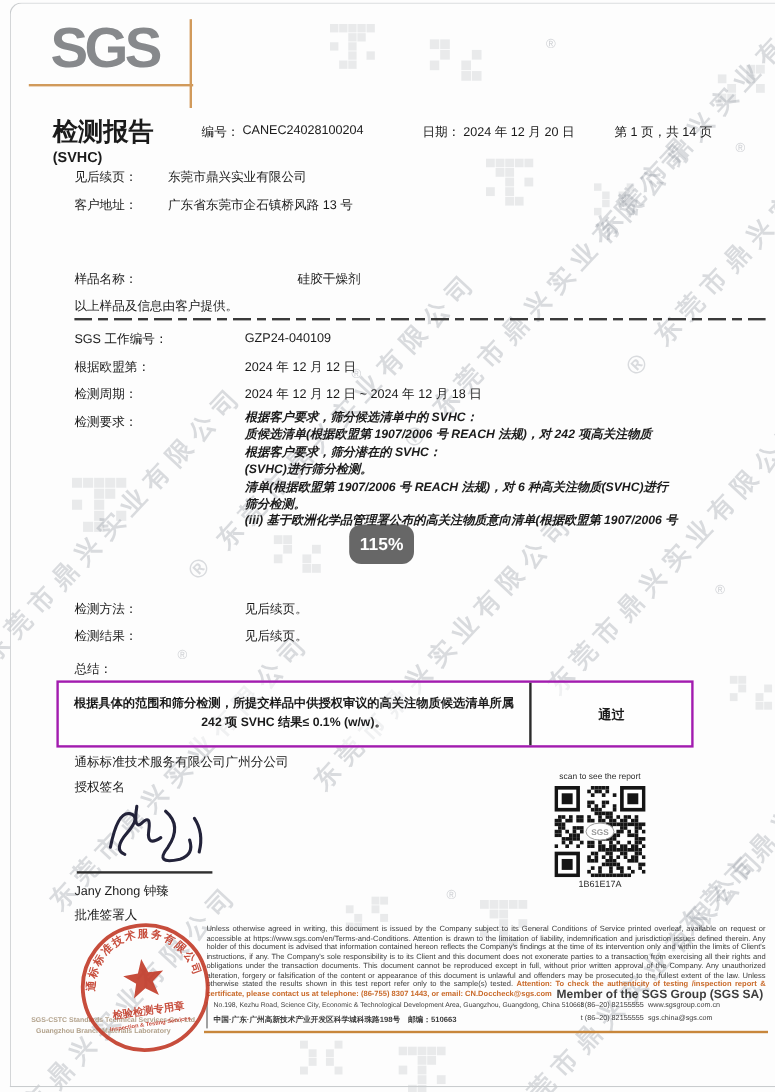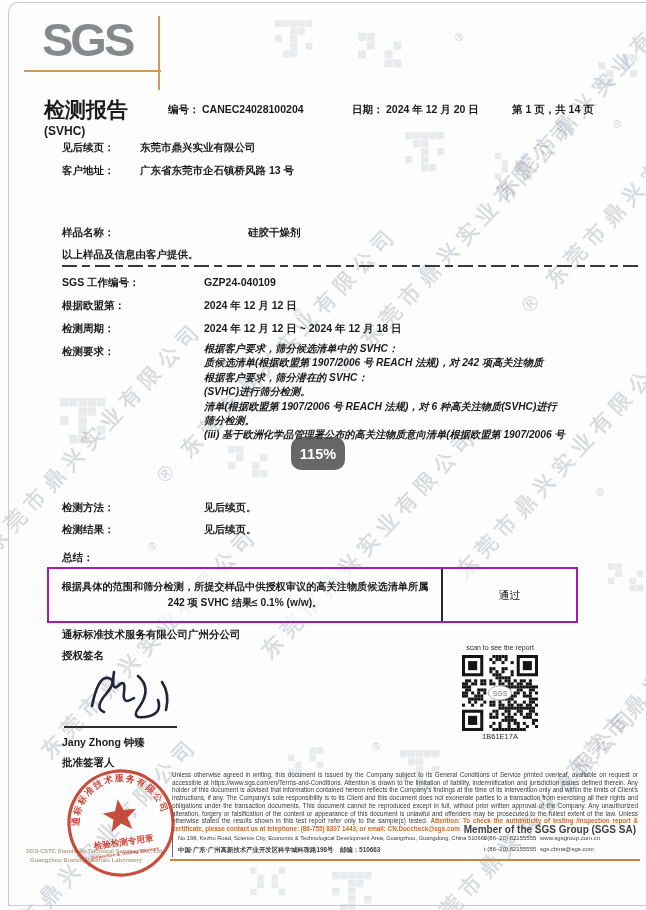--- a/index.html
+++ b/index.html
@@ -7,27 +7,27 @@
        font-family:"Liberation Sans","DejaVu Sans",sans-serif;color:#1b1b1b;}
   .abs{position:absolute;}
   .page-edge{position:absolute;left:8px;top:2px;right:-3px;bottom:4px;
        border:1.5px solid #c9ccce;border-right:none;border-radius:10px 0 0 0;pointer-events:none;z-index:4;}
   
   .logo{left:42px;top:12px;font-size:47px;font-weight:bold;color:#87898c;letter-spacing:-3px;z-index:2;}
   .logo-vline{left:158px;top:16px;width:2px;height:74px;background:#d19a5b;z-index:2;}
   .logo-hline{left:24px;top:70px;width:137px;height:2px;background:#d19a5b;z-index:2;}
   .title{left:44px;top:96px;font-size:21px;font-weight:bold;z-index:2;}
   .subtitle{left:44px;top:124px;font-size:12px;font-weight:bold;z-index:2;}
-  .t{font-size:10.5px;font-weight:bold;white-space:nowrap;z-index:2;}
+  .t{font-size:10.5px;font-weight:normal;white-space:nowrap;z-index:2;}
   
   .req{left:204px;top:342px;width:430px;font-size:10.2px;font-weight:bold;line-height:14.4px;z-index:2;font-style:italic;}
   
   .sum-table{left:47px;top:567px;width:527px;height:52px;border:2px solid #a21caf;display:flex;z-index:2;background:rgba(255,255,255,.6);text-align:center;}
   .sum-cell{width:394px;border-right:2px solid #2b2b2b;padding:5px 9px;font-size:10.2px;font-weight:bold;line-height:16px;box-sizing:border-box;display:flex;align-items:center;}
-  .sum-verdict{flex:1;display:flex;align-items:center;justify-content:center;font-size:11px;font-weight:normal;}
+  .sum-verdict{flex:1;display:flex;align-items:center;justify-content:center;font-size:11px;font-weight:bold;}
   .dashed{left:62px;top:265px;width:576px;height:2px;z-index:2;
       background:repeating-linear-gradient(90deg,#3a3a3a 0 15px,transparent 15px 20px,#3a3a3a 20px 28px,transparent 28px 33px);}
   
   .sig-underline{left:64px;top:726px;width:113px;height:2px;background:#2f2f2f;z-index:2;}
   
   .qr-caption{left:444px;top:644px;width:112px;text-align:center;font-size:7px;color:#2c2c2c;z-index:2;}
   .qr-code{left:462px;top:655px;z-index:2;}
   .qr-id{left:444px;top:732px;width:112px;text-align:center;font-size:7.5px;color:#2c2c2c;z-index:2;}
   
   .stamp{left:64px;top:766px;z-index:3;opacity:.9;}

